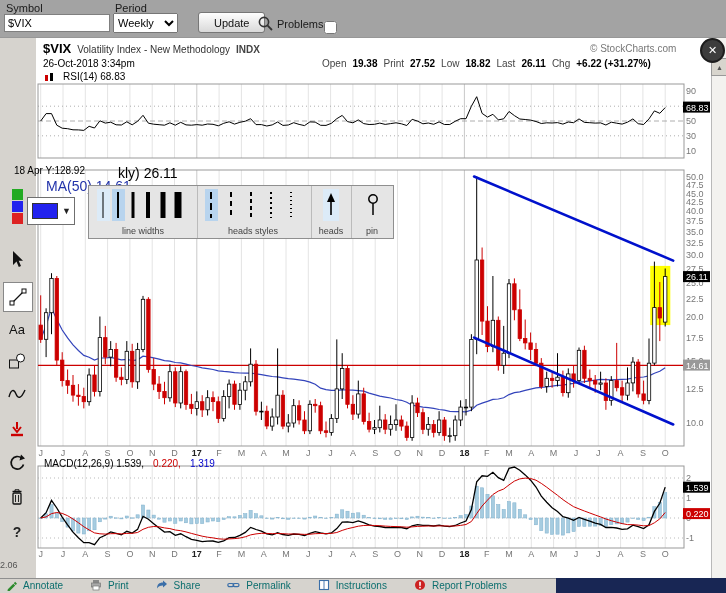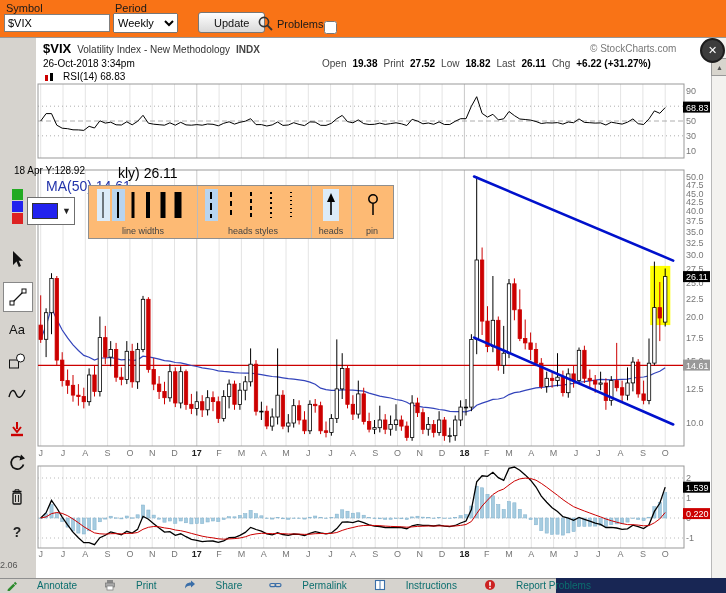--- a/index.html
+++ b/index.html
@@ -1,20 +1,20 @@
 <!DOCTYPE html>
 <html><head>
 <meta charset="utf-8">
 <style>
   html,body{margin:0;padding:0;}
   body{font-family:"Liberation Sans",sans-serif;background:#d6d3ce;}
   #app{position:relative;width:726px;height:593px;overflow:hidden;background:#d6d3ce;}
   .abs{position:absolute;}
   
-  #topbar{position:absolute;left:0;top:0;width:726px;height:37px;background:#f97316;border-bottom:1px solid #979797;z-index:40;}
+  #topbar{position:absolute;left:0;top:0;width:726px;height:37px;background:#a3a3a3;border-bottom:1px solid #979797;z-index:40;}
   .lbl{font-size:11px;color:#1a1a1a;}
   #symbol-input{position:absolute;left:4px;top:14px;width:98px;height:16px;border:1px solid #7f7f7f;font-size:11px;padding:0 3px;background:#fff;}
   #period-select{position:absolute;left:113px;top:13px;width:65px;height:20px;font-size:11px;}
   #update-btn{position:absolute;left:198px;top:12px;height:21px;padding:0 15px;font-size:11px;border:1px solid #777;border-radius:3px;background:linear-gradient(#fefefe,#d9d9d9);color:#111;}
   
   #canvas{position:absolute;left:36px;top:38px;width:675px;height:540px;background:#ffffff;z-index:1;}
   #chart-svg{position:absolute;left:36px;top:58px;z-index:2;}
   svg text{font-family:"Liberation Sans",sans-serif;}
   .hdr-row{position:absolute;display:flex;align-items:baseline;gap:6px;z-index:5;}
   .sym{font-size:13px;font-weight:bold;color:#000;}
@@ -27,37 +27,37 @@
   .ohlc .v{color:#000;font-weight:bold;}
   .indlabel{position:absolute;display:flex;align-items:center;gap:9px;font-size:10px;color:#000;z-index:5;white-space:nowrap;}
   
   #readout{position:absolute;left:14px;top:165px;font-size:10px;color:#000;z-index:12;}
   #readout2{position:absolute;left:118px;top:165px;font-size:14px;color:#000;z-index:12;}
   #ma-label{position:absolute;left:46px;top:178px;font-size:14px;color:#2233aa;z-index:12;}
   .qc{position:absolute;left:12px;width:11px;height:11px;z-index:13;}
   #color-dd{position:absolute;left:27px;top:197px;width:46px;height:26px;background:#fff;border:1px solid #6f6f6f;z-index:13;display:flex;align-items:center;}
   #color-swatch{width:24px;height:14px;margin-left:4px;border:1px solid #333;}
   #color-caret{font-size:9px;color:#222;margin-left:4px;}
-  #anno-panel{position:absolute;left:88px;top:185px;width:304px;height:52px;background:#fdba74;border:1px solid #8f8f8f;z-index:13;}
+  #anno-panel{position:absolute;left:88px;top:185px;width:304px;height:52px;background:#e5e5e5;border:1px solid #8f8f8f;z-index:13;}
   .cell-label{position:absolute;font-size:9px;color:#444;text-align:center;bottom:2px;}
   .vdiv{position:absolute;top:0;width:1px;height:52px;background:#bbb;}
   .wsample{position:absolute;top:3px;width:13px;height:32px;display:flex;align-items:center;justify-content:center;}
   .sel1{background:#dcebf8;}
   .sel2{background:#b8d4ee;}
   
   .tool{position:absolute;left:3px;width:28px;height:28px;display:flex;align-items:center;justify-content:center;z-index:12;}
   .tool.sel{background:#fff;border:1px solid #888;}
   
   #scroll-track{position:absolute;left:711px;top:38px;width:15px;height:540px;background:#f3f2ef;border-left:1px solid #b9b9b9;z-index:30;}
   #scroll-up{position:absolute;left:711px;top:58px;width:15px;height:16px;background:#d8d5cd;border:1px solid #999;font-size:7px;color:#555;display:flex;align-items:center;justify-content:center;z-index:31;}
   #close-btn{position:absolute;left:700px;top:38px;width:21px;height:21px;border-radius:50%;background:#3d3d3d;border:2px solid #1d1d1d;color:#fff;font-size:11px;display:flex;align-items:center;justify-content:center;z-index:50;}
   
   #footer{position:absolute;left:0;top:578px;width:726px;height:15px;background:#d6d3ce;border-top:1px solid #8f8f8f;z-index:40;}
   #footer-links{position:absolute;left:6px;top:579px;display:flex;align-items:center;z-index:42;}
-  .flink{display:flex;align-items:center;gap:20px;margin-right:27px;font-size:10px;color:#0b6e6e;white-space:nowrap;}
+  .flink{display:flex;align-items:center;gap:6px;margin-right:27px;font-size:10px;color:#0b6e6e;white-space:nowrap;}
   #navy{position:absolute;left:556px;top:578px;width:170px;height:15px;background:#182654;z-index:41;}
   #partial-num{position:absolute;left:0px;top:560px;font-size:9px;color:#555;z-index:6;}
 </style>
 </head>
 <body>
 
 <div id="app">
 
   <div id="topbar">
     <span class="lbl abs" style="left:6px;top:2px">Symbol</span>
@@ -98,20 +98,25 @@
   </div>
 
   <div class="indlabel" style="left:44px;top:71px">
     <svg width="10" height="10" viewBox="0 0 10 10">
       <rect x="1" y="3" width="3" height="6" fill="#cc0000"></rect>
         <rect x="6" y="1" width="3" height="8" fill="#000"></rect>
     </svg>
     <span>RSI(14) 68.83</span>
   </div>
 
+  <div class="indlabel" style="left:44px;top:458px">
+    <span style="color:#000">MACD(12,26,9) 1.539,</span>
+    <span style="color:#cc0000">0.220,</span>
+    <span style="color:#0000cc">1.319</span>
+  </div>
 
   <svg id="chart-svg" width="674" height="520" viewBox="36 58 674 520">
       <g>
         <line x1="40.7" y1="84" x2="40.7" y2="158" stroke="#e4e4e4" stroke-width="1"></line>
         <line x1="40.7" y1="170" x2="40.7" y2="446" stroke="#e4e4e4" stroke-width="1"></line>
         <line x1="40.7" y1="466" x2="40.7" y2="548" stroke="#e4e4e4" stroke-width="1"></line>
         <line x1="63.0" y1="84" x2="63.0" y2="158" stroke="#e4e4e4" stroke-width="1"></line>
         <line x1="63.0" y1="170" x2="63.0" y2="446" stroke="#e4e4e4" stroke-width="1"></line>
         <line x1="63.0" y1="466" x2="63.0" y2="548" stroke="#e4e4e4" stroke-width="1"></line>
         <line x1="85.3" y1="84" x2="85.3" y2="158" stroke="#e4e4e4" stroke-width="1"></line>

